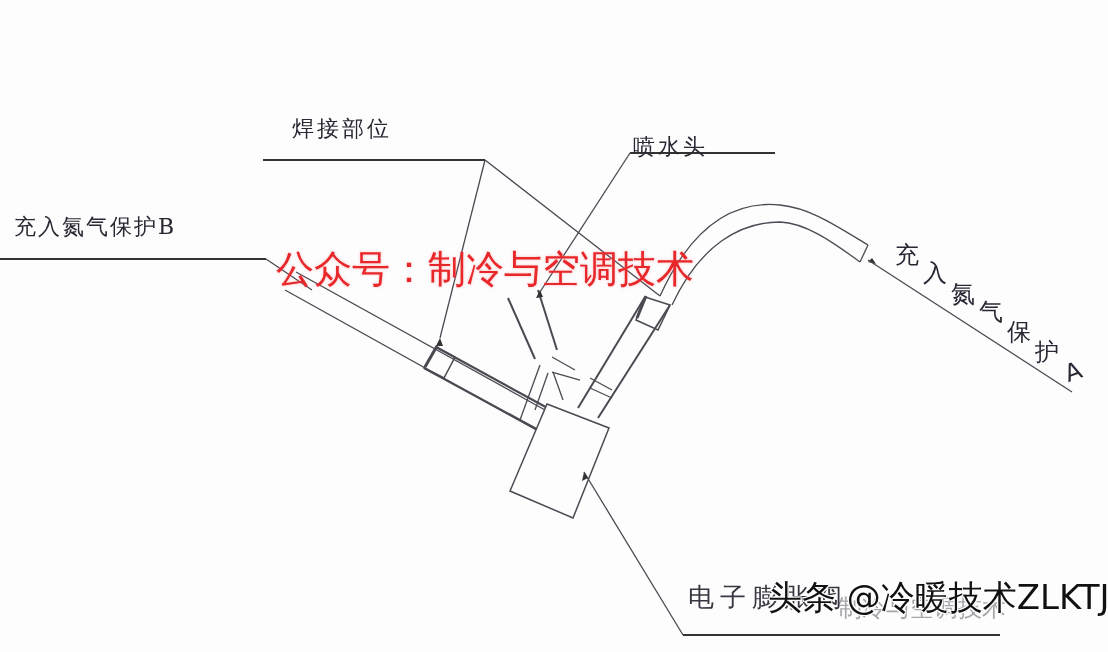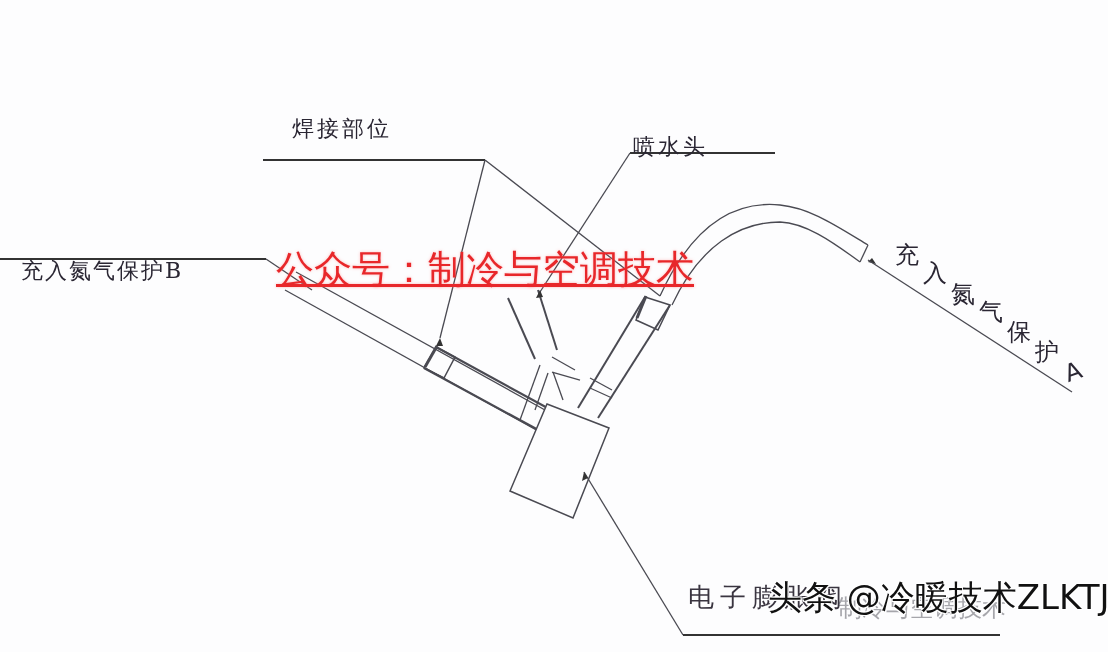--- a/index.html
+++ b/index.html
@@ -34,21 +34,20 @@
       position: absolute;
       left: 276px;
       top: 250px;
       color: #e8272a;
       font-family: "DejaVu Sans", "Liberation Sans", sans-serif;
       font-size: 38px;
       letter-spacing: 0px;
       white-space: nowrap;
       line-height: 1;
       text-shadow: 0 0 3px rgba(255,120,120,0.5);
-      text-decoration: underline;
     }
     .label-a {
       position: absolute;
       left: 895px;
       top: 238px;
       width: 200px;
       height: 150px;
     }
     .label-a span {
       position: absolute;
@@ -148,21 +147,21 @@
     <polygon points="547,404 609,428 573,518 510,491" fill="#fdfdfe" stroke-width="1.5"></polygon>
 
     <line x1="584" y1="472" x2="683" y2="635"></line>
     <polygon points="584,472 582,481 588,478" fill="#333" stroke="none"></polygon>
     <line x1="683" y1="635" x2="1000" y2="635" stroke="#333" stroke-width="2.2"></line>
   </g>
 </svg>
 
 <div class="label" style="left:292px; top:118px;">焊接部位</div>
 <div class="label" style="left:633px; top:112px;margin-top:24px;">喷水头</div>
-<div class="label" style="left:21px; top:216px; letter-spacing:2px;margin-top:44px;">充入氮气保护B</div>
+<div class="label" style="left:14px; top:216px; letter-spacing:2px;">充入氮气保护B</div>
 
 <div class="label-a">
   <span style="left:0px; top:5px;">充</span>
   <span style="left:28px; top:23px;">入</span>
   <span style="left:56px; top:44px;">氮</span>
   <span style="left:84px; top:62px;">气</span>
   <span style="left:112px; top:82px;">保</span>
   <span style="left:140px; top:102px;">护</span>
   <span style="left:170px; top:122px; font-family:'DejaVu Sans', sans-serif; transform:rotate(-20deg);">A</span>
 </div>

